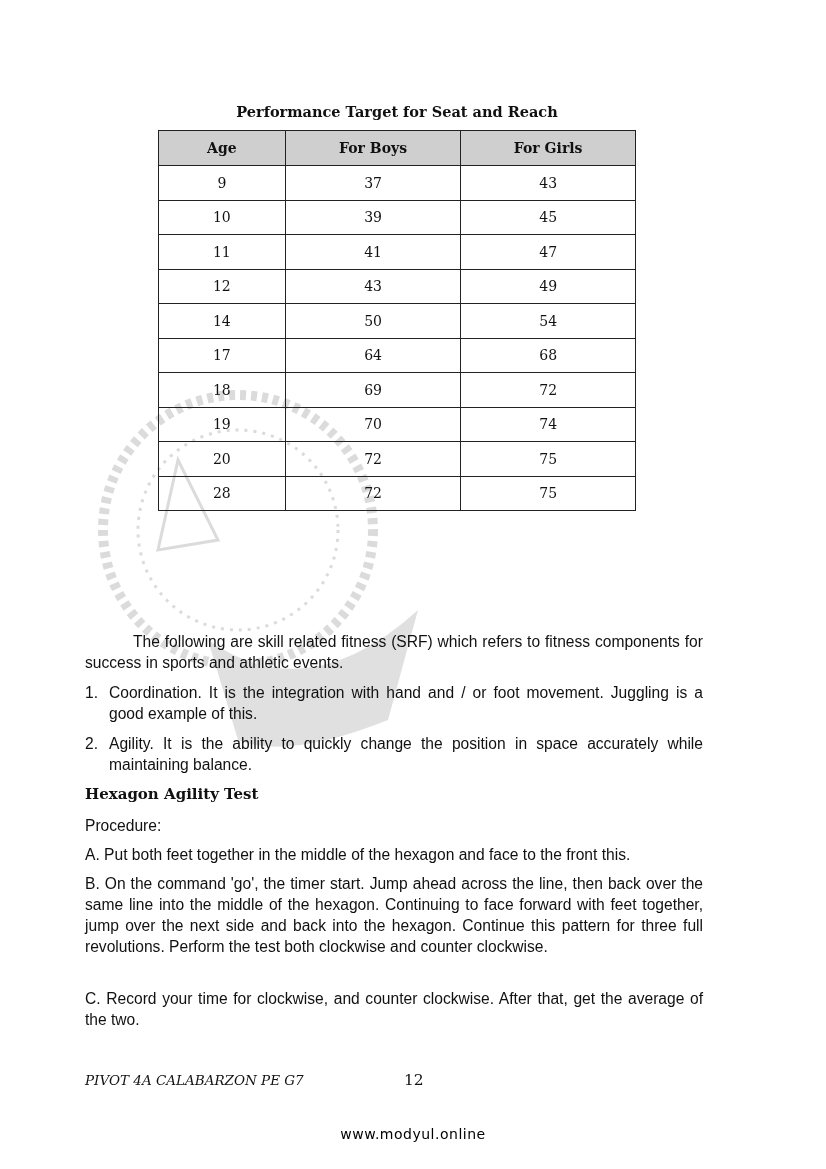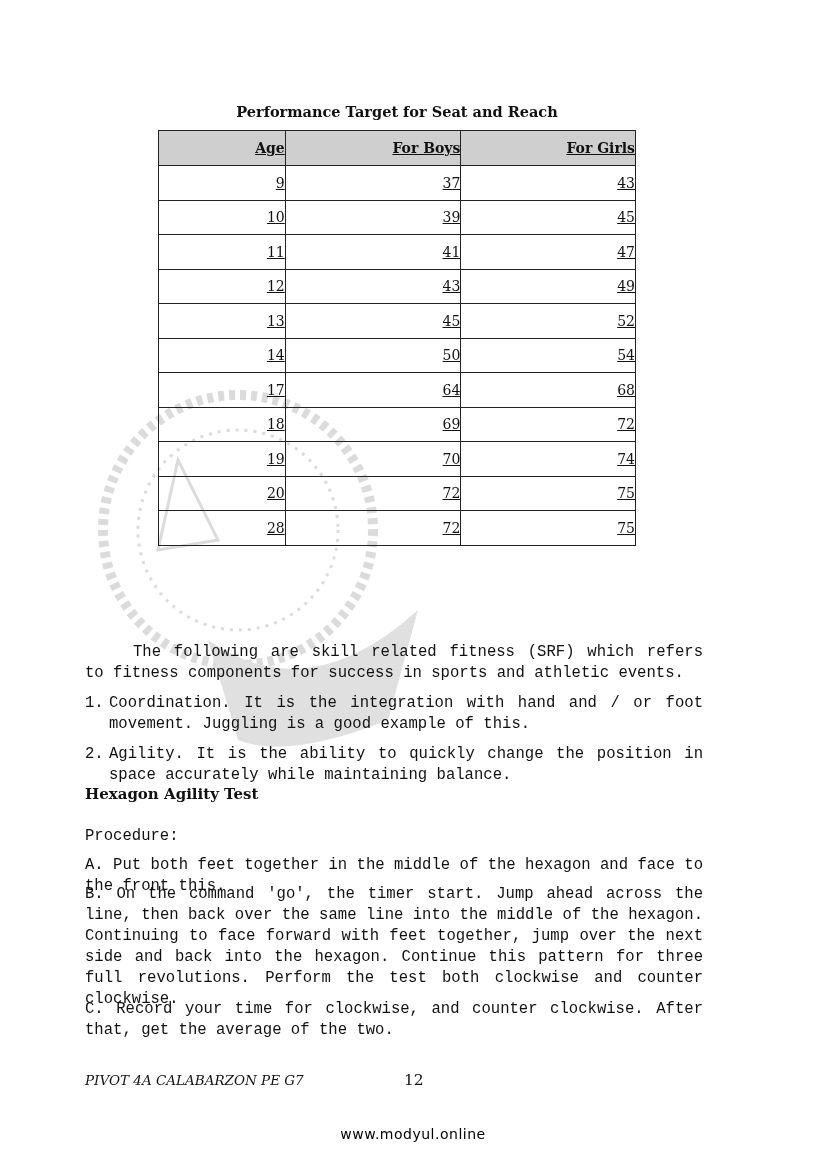--- a/index.html
+++ b/index.html
@@ -1,36 +1,35 @@
 <!DOCTYPE html>
 <html><head>
 <meta charset="utf-8">
 <style>
   html, body { margin: 0; padding: 0; background: #ffffff; }
   body { width: 826px; height: 1169px; position: relative; overflow: hidden; color: #111; }
   .serif { font-family: "DejaVu Serif", "Liberation Serif", serif; }
-  .tserif { font-family: Liberation Mono, monospace; margin-top: 11px; }
+  .tserif { font-family: Liberation Sans, sans-serif; }
 
   .watermark {
     position: absolute; left: 88px; top: 380px; width: 360px; height: 400px;
     pointer-events: none; opacity: 0.35;
   }
 
   .table-title {
     position: absolute; left: 158px; width: 478px; top: 103px;
     text-align: center; font-weight: bold; font-size: 14.5px;
   }
   table.perf {
     position: absolute; left: 158px; top: 130px; width: 478px;
     border-collapse: collapse; font-size: 14px;
   }
   table.perf th, table.perf td {
-    border: 1.3px solid #222; height: 33.5px; padding: 0; text-align: right;
+    border: 1.3px solid #222; height: 33.5px; padding: 0; text-align: center;
     vertical-align: middle;
-    text-decoration: underline;
   }
   table.perf th { background: #cfcfcf; font-weight: bold; height: 34px; }
   table.perf col.c1 { width: 127px; }
   table.perf col.c2 { width: 176px; }
   table.perf col.c3 { width: 175px; }
 
   .body-text {
     position: absolute; left: 85px; width: 618px;
     font-size: 15.6px; line-height: 21px; text-align: justify;
   }
@@ -95,25 +94,20 @@
         <td>11</td>
         <td>41</td>
         <td>47</td>
       </tr>
       <tr>
         <td>12</td>
         <td>43</td>
         <td>49</td>
       </tr>
       <tr>
-        <td>13</td>
-        <td>45</td>
-        <td>52</td>
-      </tr>
-      <tr>
         <td>14</td>
         <td>50</td>
         <td>54</td>
       </tr>
       <tr>
         <td>17</td>
         <td>64</td>
         <td>68</td>
       </tr>
       <tr>

